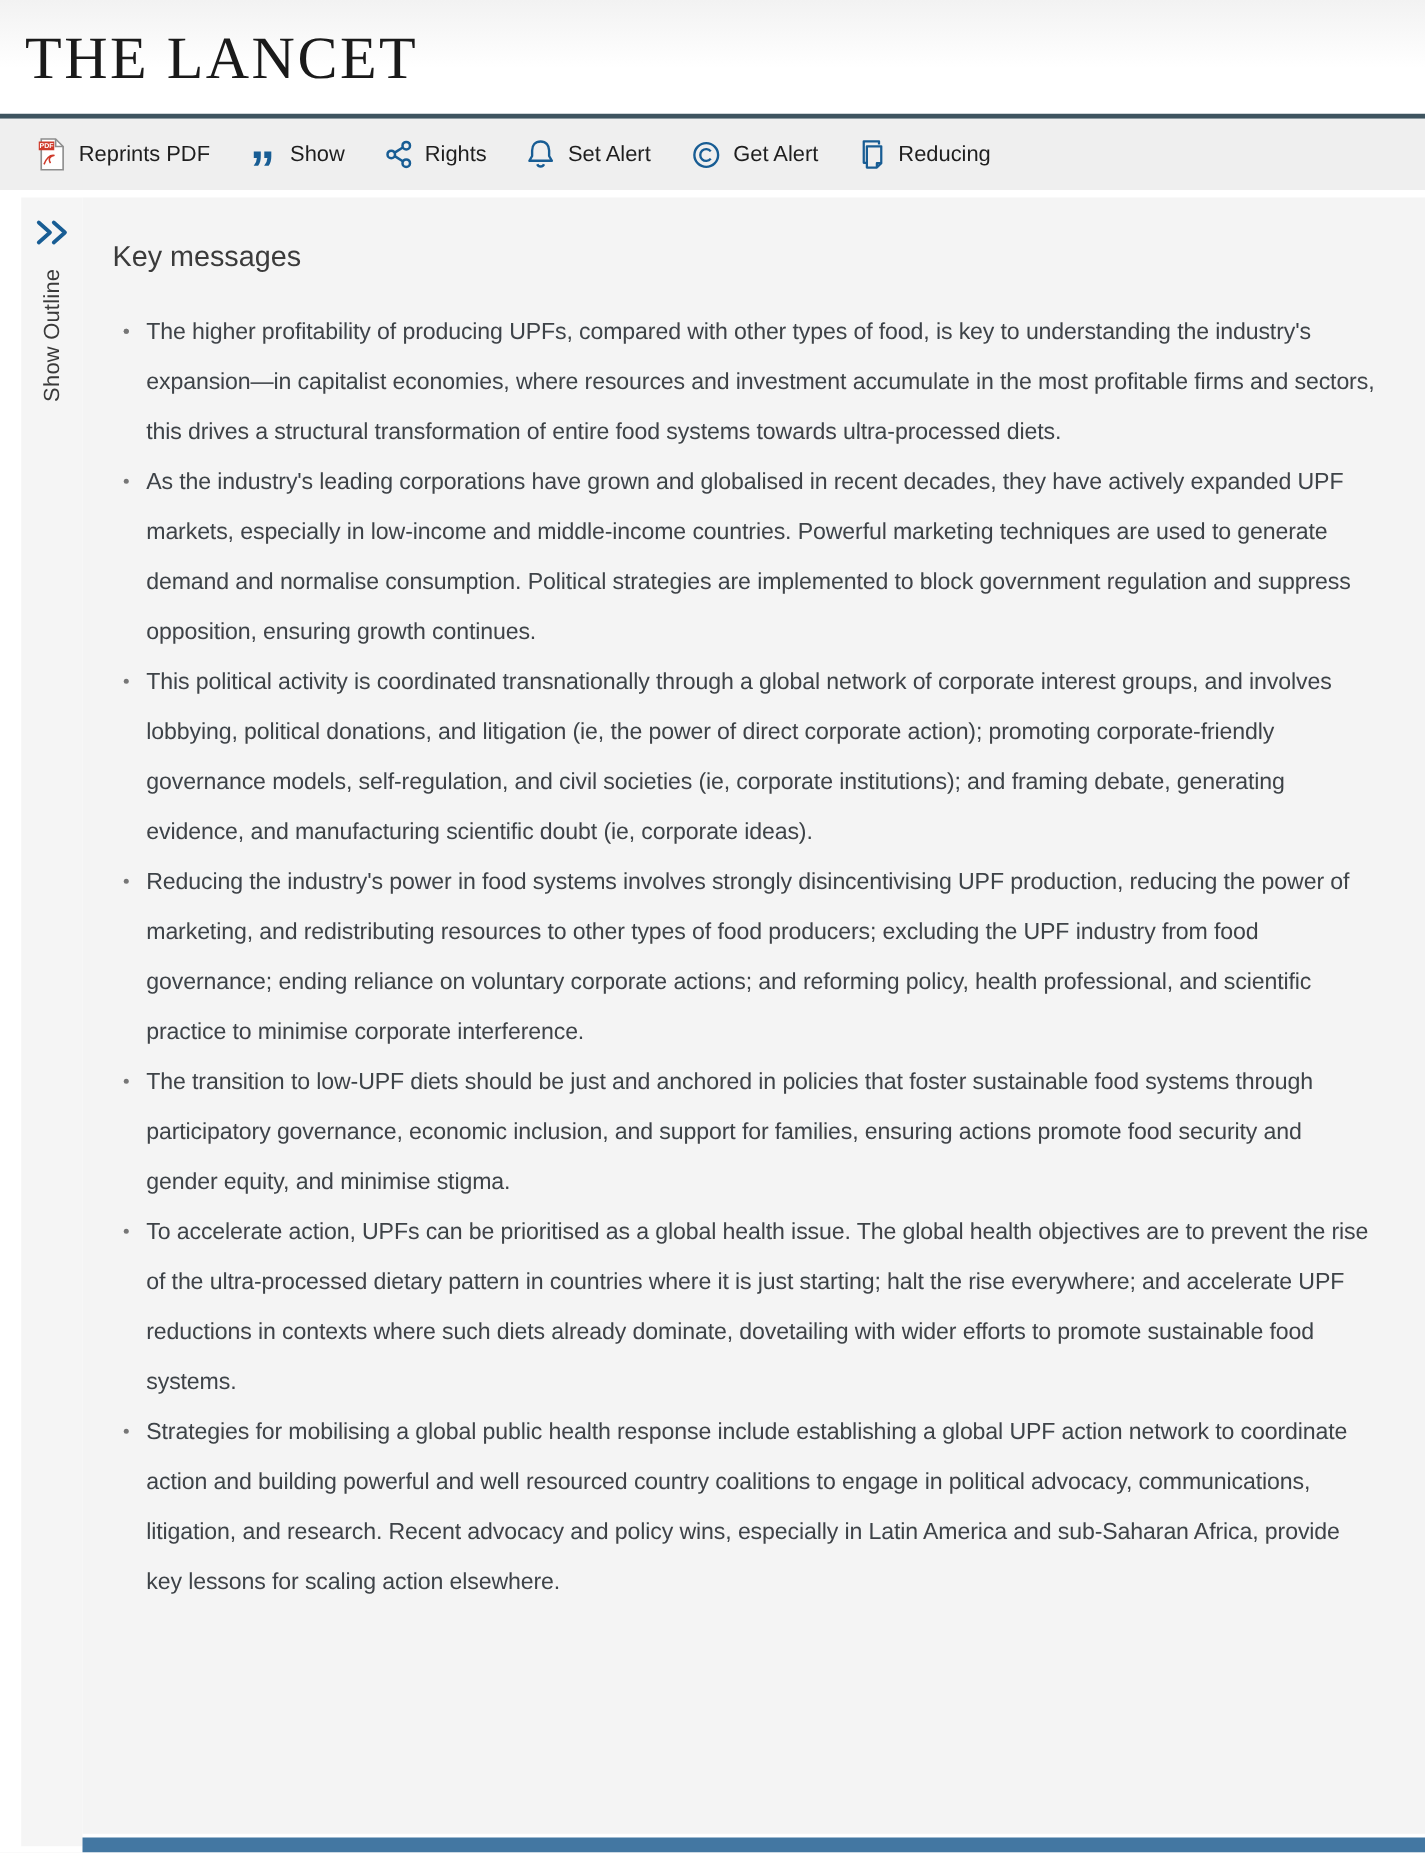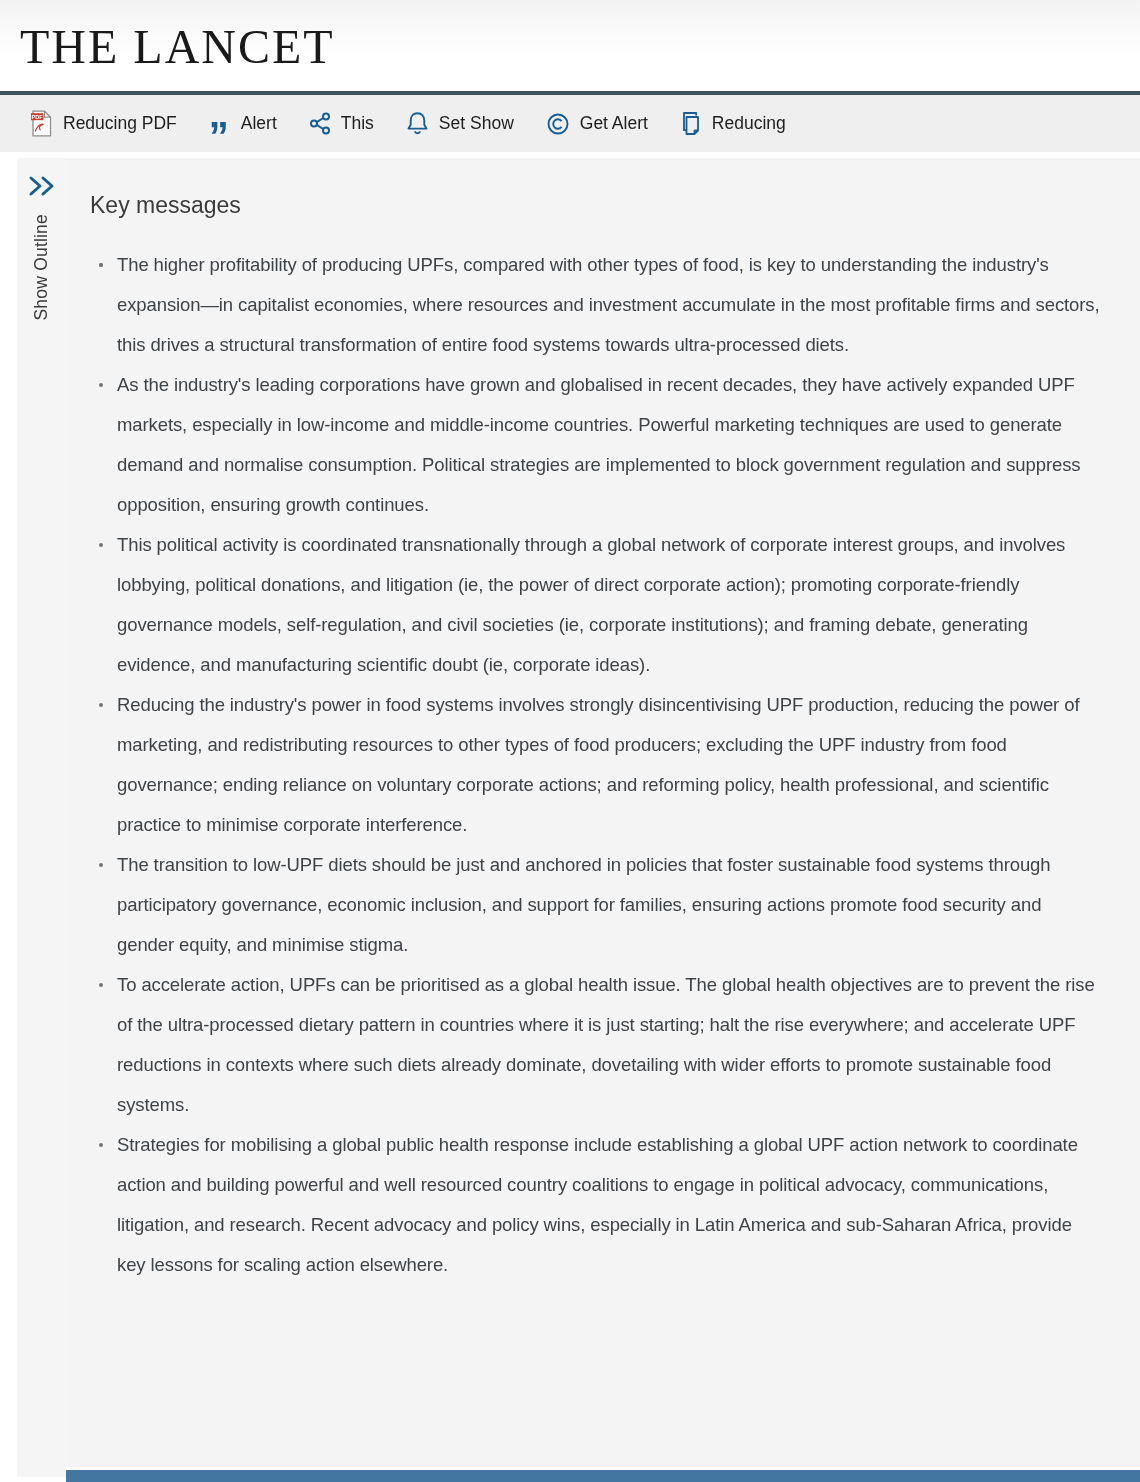--- a/index.html
+++ b/index.html
@@ -81,50 +81,50 @@
   <div class="toolbar-item">
     <span class="ticon">
         <svg width="23" height="27" viewBox="0 0 23 27">
           <path d="M3 1.2 h11.5 l6 6 v18.6 h-17.5 z" fill="#ffffff" stroke="#8d8d8d" stroke-width="1.3"></path>
           <path d="M14.5 1.2 v6 h6" fill="none" stroke="#8d8d8d" stroke-width="1.3"></path>
           <rect x="1" y="3.2" width="12.4" height="7" fill="#cf3a2b"></rect>
           <text x="7.2" y="8.6" font-size="5.6" font-weight="bold" fill="#ffffff" text-anchor="middle" font-family="Liberation Sans, sans-serif">PDF</text>
           <path d="M5.2 21.5 q3.2-8.2 8.4-7.2 q-6.2 1.2-3.2 6.2" stroke="#cf3a2b" stroke-width="1.2" fill="none"></path>
         </svg>
       </span>
-    <span class="tlabel">Reducing PDF</span>
+    <span class="tlabel">Reprints PDF</span>
   </div>
 
   <div class="toolbar-item">
     <span class="ticon">
         <span class="cite-glyph">”</span>
       </span>
-    <span class="tlabel">Alert</span>
+    <span class="tlabel">Show</span>
   </div>
 
   <div class="toolbar-item">
     <span class="ticon">
         <svg width="22" height="23" viewBox="0 0 22 23" fill="none" stroke="currentColor" stroke-width="2">
           <circle cx="17" cy="4.5" r="3"></circle>
           <circle cx="5" cy="11.5" r="3"></circle>
           <circle cx="17" cy="18.5" r="3"></circle>
           <path d="M7.8 10.1 L14.2 6 M7.8 12.9 L14.2 17"></path>
         </svg>
       </span>
-    <span class="tlabel">This</span>
+    <span class="tlabel">Rights</span>
   </div>
 
   <div class="toolbar-item">
     <span class="ticon">
         <svg width="23" height="25" viewBox="0 0 23 25" fill="none" stroke="currentColor" stroke-width="1.9" stroke-linejoin="round">
           <path d="M11.5 2.2 c-4.4 0-6.8 3.2-6.8 7.2 v4.4 L2.5 17.6 h18 l-2.2-3.8 v-4.4 c0-4-2.4-7.2-6.8-7.2 z"></path>
           <path d="M8.8 20.4 a2.9 2.9 0 0 0 5.4 0"></path>
         </svg>
       </span>
-    <span class="tlabel">Set Show</span>
+    <span class="tlabel">Set Alert</span>
   </div>
 
   <div class="toolbar-item">
     <span class="ticon">
         <svg width="24" height="24" viewBox="0 0 24 24" fill="none" stroke="currentColor" stroke-width="1.9">
           <circle cx="12" cy="12" r="9.5"></circle>
           <path d="M15.6 9.1 a4.7 4.7 0 1 0 0 5.8"></path>
         </svg>
       </span>
     <span class="tlabel">Get Alert</span>

